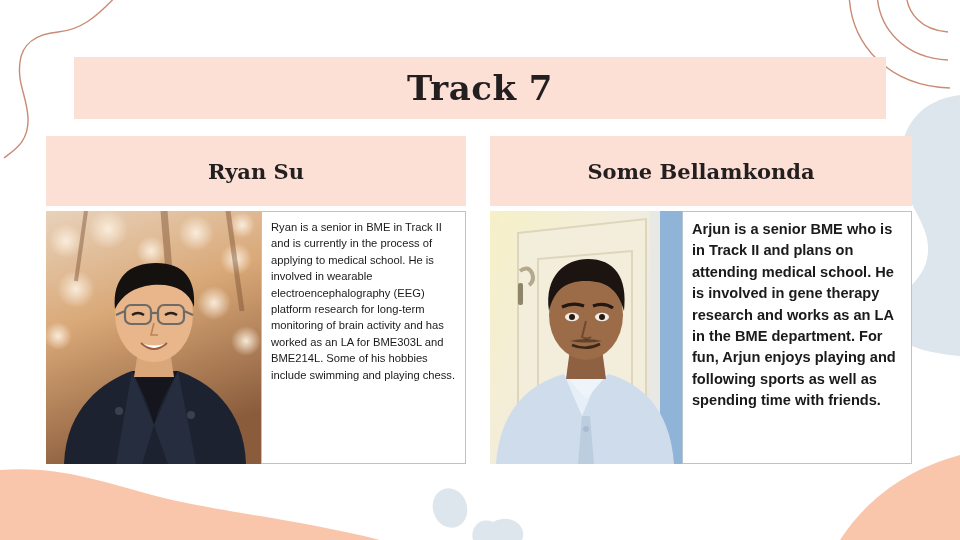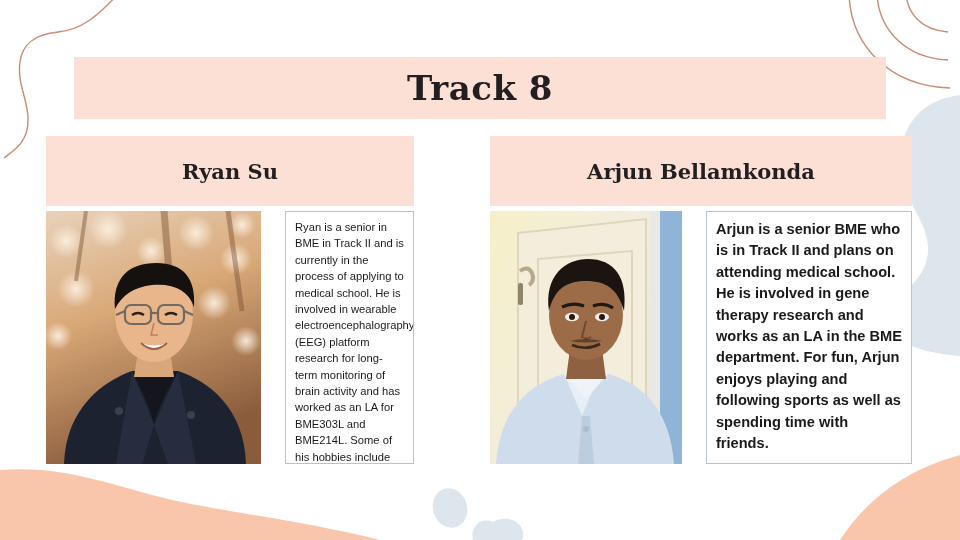--- a/index.html
+++ b/index.html
@@ -23,39 +23,39 @@
     font-family:"DejaVu Serif", serif;
     font-weight:bold;
     font-size:34px;
     color:#231f20;
     letter-spacing:0.5px;
     line-height:1;
   }
 
   
   .card{position:absolute;top:136px;}
-  .card-left{left:46px;width:368px;}
+  .card-left{left:46px;width:420px;}
   .card-right{left:490px;width:422px;}
 
   .name-band{
     background:#fce0d6;
     height:70px;
     display:flex;align-items:center;justify-content:center;
   }
   .name-text{
     font-family:"DejaVu Serif", serif;
     font-weight:bold;
     font-size:21px;
     color:#231f20;
     line-height:1;
     text-align:center;
   }
   .card-right .name-text{font-size:21px;}
 
-  .card-body{display:flex;align-items:center;margin-top:5px;gap:24px;}
+  .card-body{display:flex;align-items:center;margin-top:5px;}
 
   .photo{
     width:215px;height:253px;
     flex:0 0 auto;
     position:relative;overflow:hidden;
     background:#d8c0a8;
   }
   .photo-right{width:192px;}
 
   .bio-box{
@@ -98,21 +98,21 @@
 
     <path d="M118,-6 C96,18 80,30 58,32 C36,34 22,44 20,62
              C17,84 27,96 28,118 C29,142 14,150 4,158" fill="none" stroke="#c98b74" stroke-width="1.4"></path>
 
     <path d="M877,-10 C877,30 906,58 948,60" fill="none" stroke="#c98b74" stroke-width="1.4"></path>
     <path d="M906,-10 C906,14 922,30 948,32" fill="none" stroke="#c98b74" stroke-width="1.4"></path>
     <path d="M849,-10 C849,46 890,86 950,88" fill="none" stroke="#c98b74" stroke-width="1.4"></path>
   </svg>
 
   <div class="title-band">
-    <div class="title-text">Track 8</div>
+    <div class="title-text">Track 7</div>
   </div>
 
   <div class="card card-left">
     <div class="name-band">
       <div class="name-text">Ryan Su</div>
     </div>
     <div class="card-body">
       <div class="photo">
         <svg class="ph-svg" width="215" height="253" viewBox="0 0 215 253" xmlns="http://www.w3.org/2000/svg">
           <defs>
@@ -176,21 +176,21 @@
         </svg>
       </div>
       <div class="bio-box">
         <p class="bio-text bio-left">Ryan is a senior in BME in Track II and is currently in the process of applying to medical school. He is involved in wearable electroencephalography (EEG) platform research for long-term monitoring of brain activity and has worked as an LA for BME303L and BME214L. Some of his hobbies include swimming and playing chess.</p>
       </div>
     </div>
   </div>
 
   <div class="card card-right">
     <div class="name-band">
-      <div class="name-text">Arjun Bellamkonda</div>
+      <div class="name-text">Some Bellamkonda</div>
     </div>
     <div class="card-body">
       <div class="photo photo-right">
         <svg class="ph-svg" width="192" height="253" viewBox="0 0 192 253" xmlns="http://www.w3.org/2000/svg">
           <defs>
             <linearGradient id="rbg" x1="0" y1="0" x2="1" y2="0.6">
               <stop offset="0%" stop-color="#f6f0c8"></stop>
               <stop offset="55%" stop-color="#f2eddd"></stop>
               <stop offset="100%" stop-color="#e6e6e2"></stop>
             </linearGradient>

